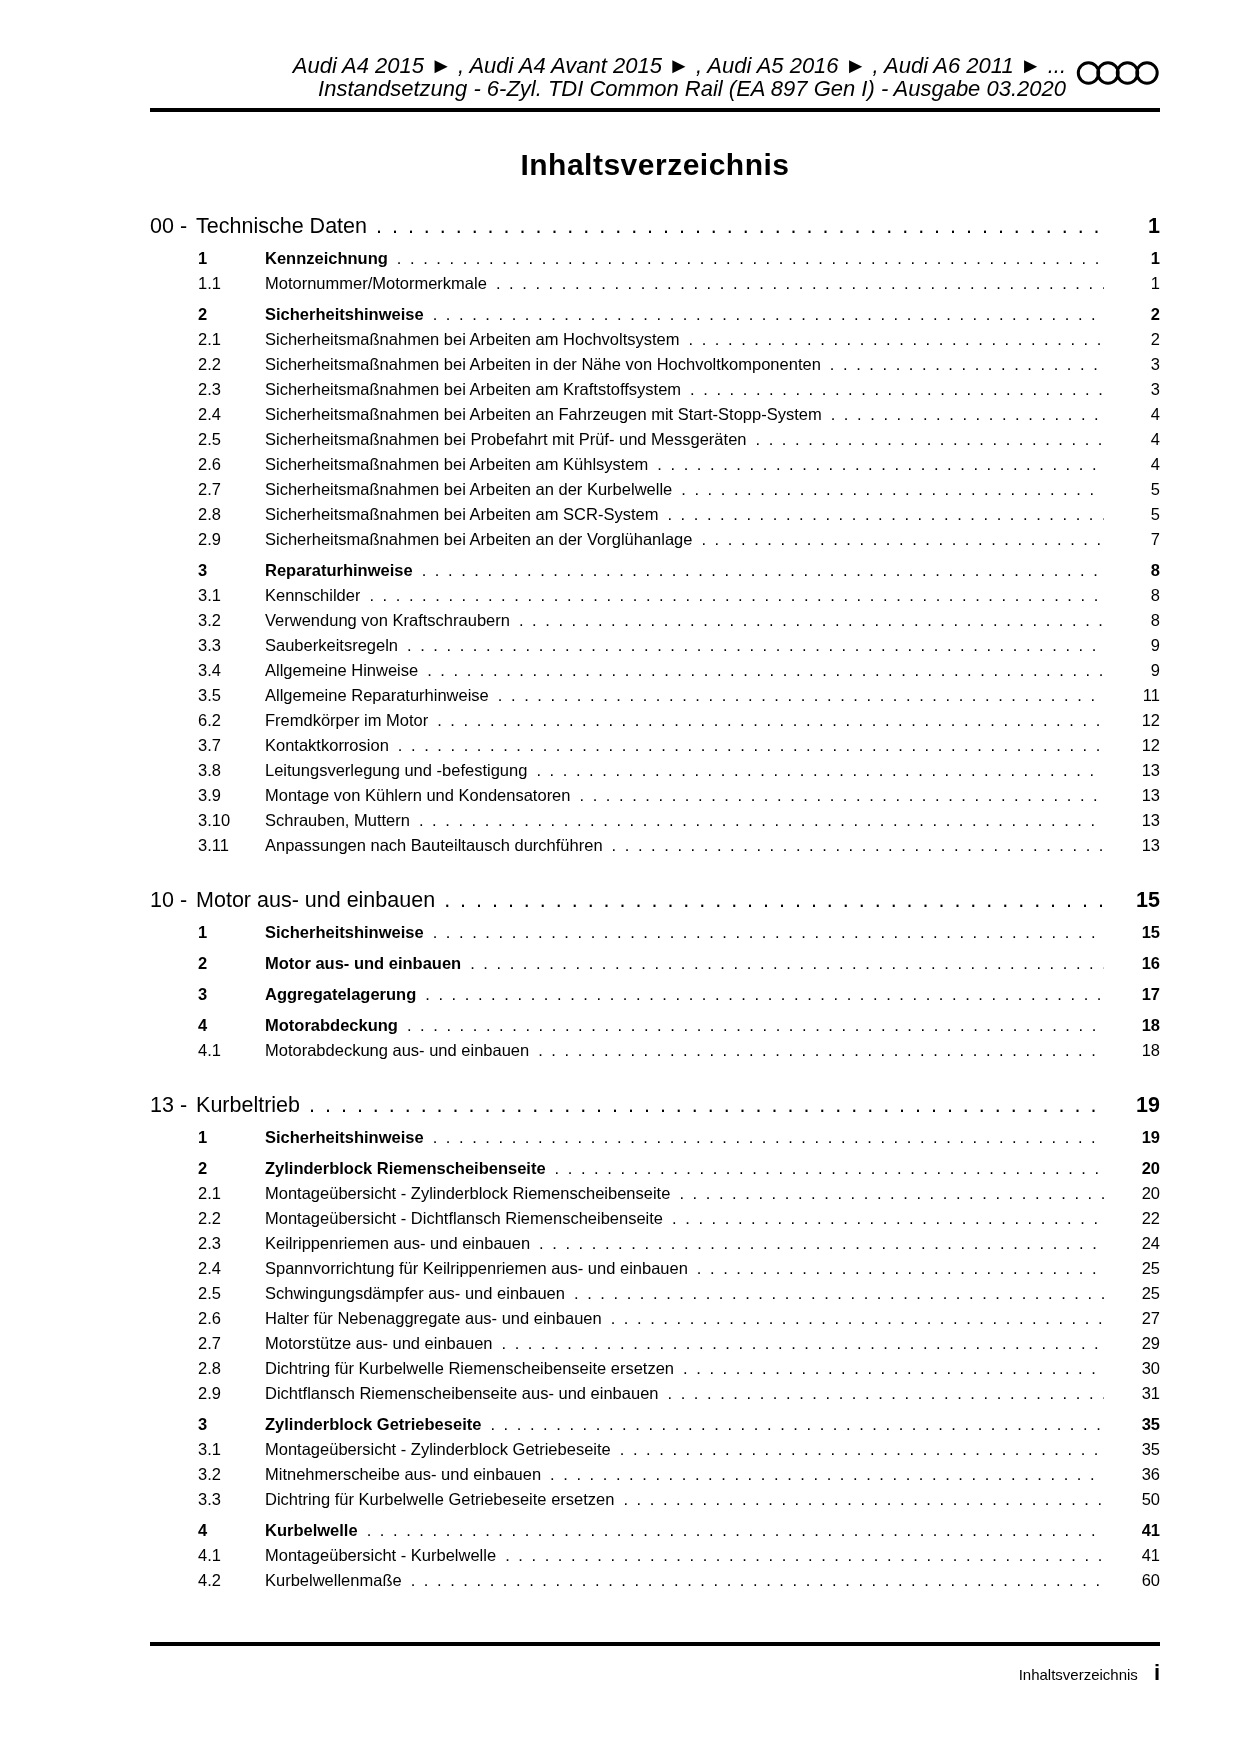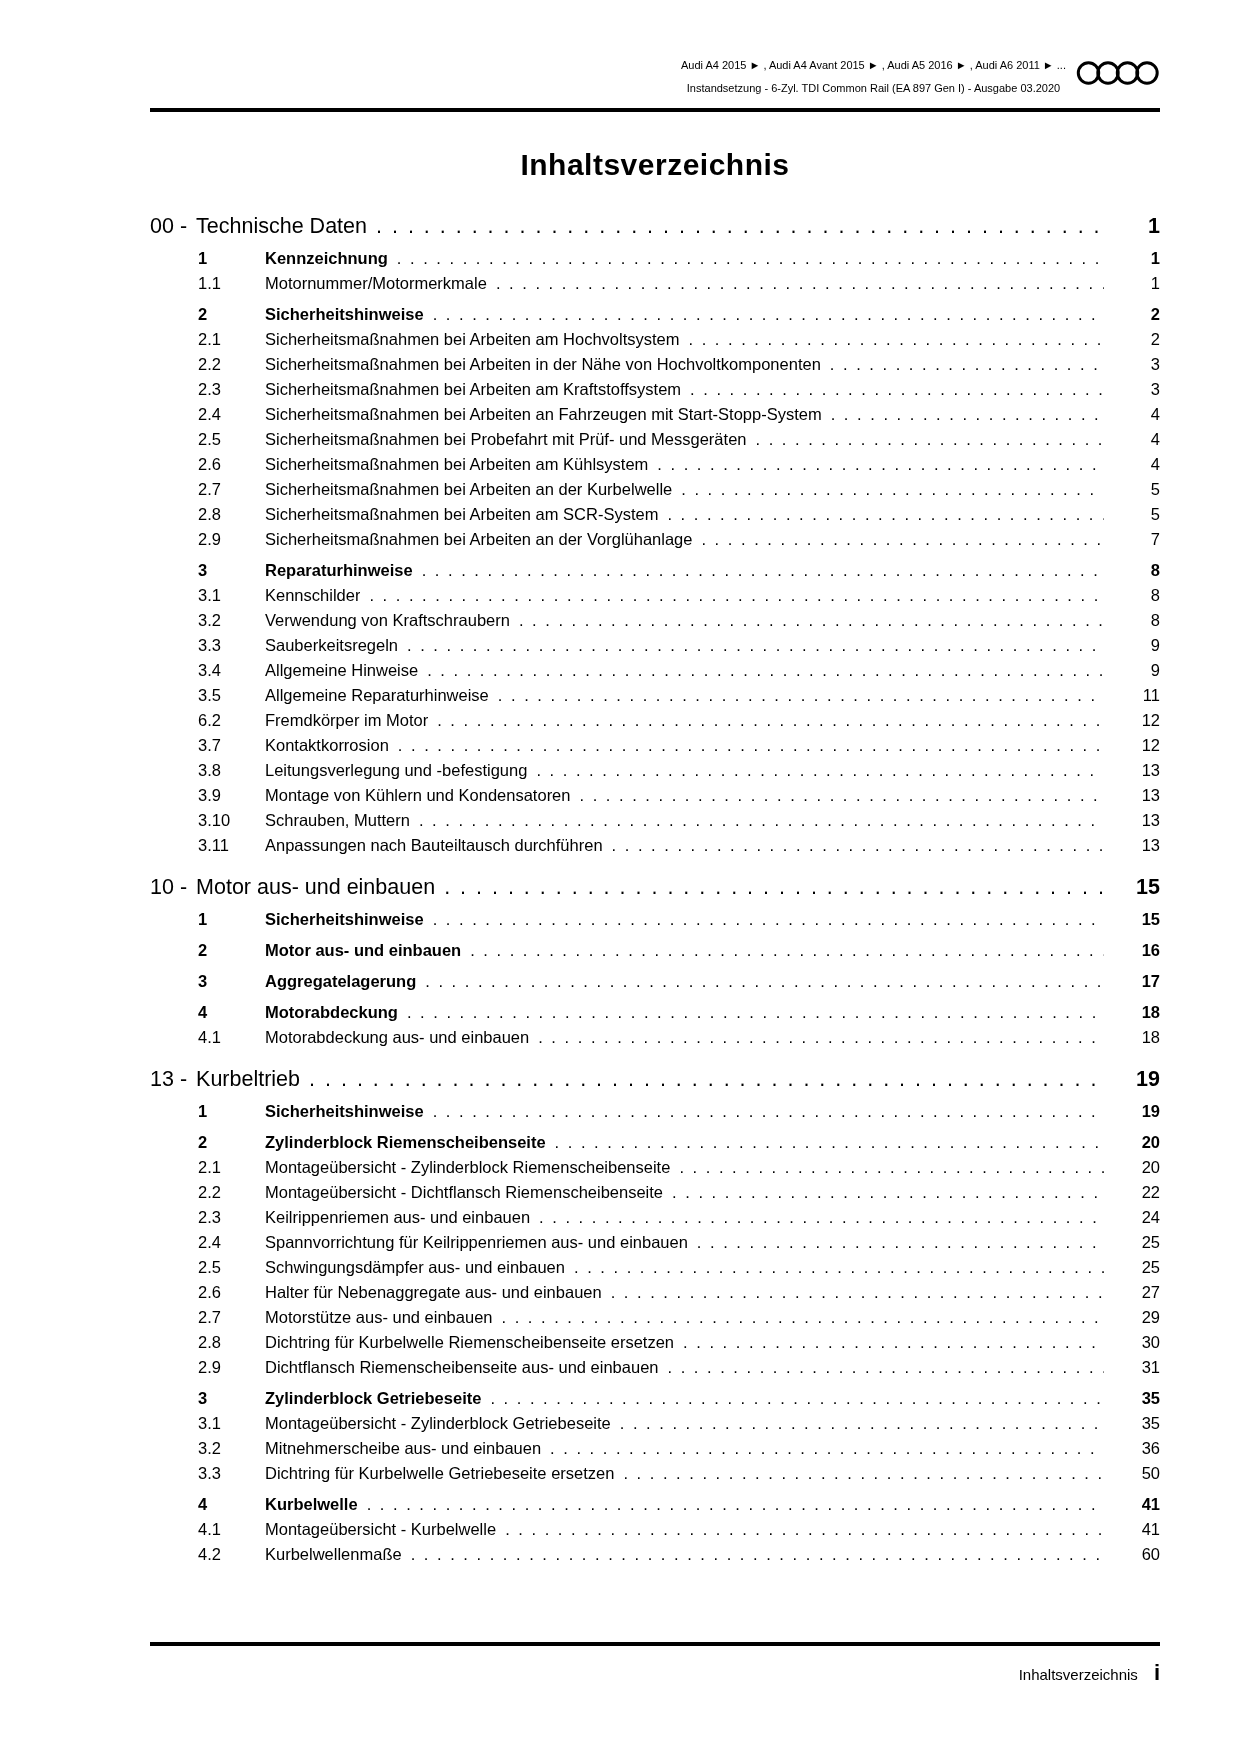--- a/index.html
+++ b/index.html
@@ -24,24 +24,25 @@
     top: 0;
   }
   
   .header {
     display: flex;
     justify-content: flex-end;
     align-items: flex-start;
     padding-top: 54px;
   }
   .header-text {
-    text-align: center;
-    font-size: 11px;
+    text-align: right;
+    font-size: 22px;
     line-height: 23px;
     padding-right: 10px;
+    font-style: italic;
   }
   .header-logo {
     flex: 0 0 auto;
     margin-top: 1px;
   }
   .header-rule {
     border: none;
     border-top: 4px solid #000;
     margin: 8px 0 0 0;
   }
@@ -65,21 +66,21 @@
     font-size: 16.5px;
     line-height: 25px;
   }
   .toc-row.section {
     font-weight: bold;
     margin-top: 6px;
   }
   .toc-row.chapter {
     font-size: 21.5px;
     line-height: 28px;
-    margin-top: 15px;
+    margin-top: 28px;
     margin-bottom: 4px;
   }
   .toc-row.sub .toc-num,
   .toc-row.section .toc-num {
     flex: 0 0 67px;
   }
   .toc-row.chapter .toc-num {
     flex: 0 0 auto;
     margin-right: 9px;
   }

